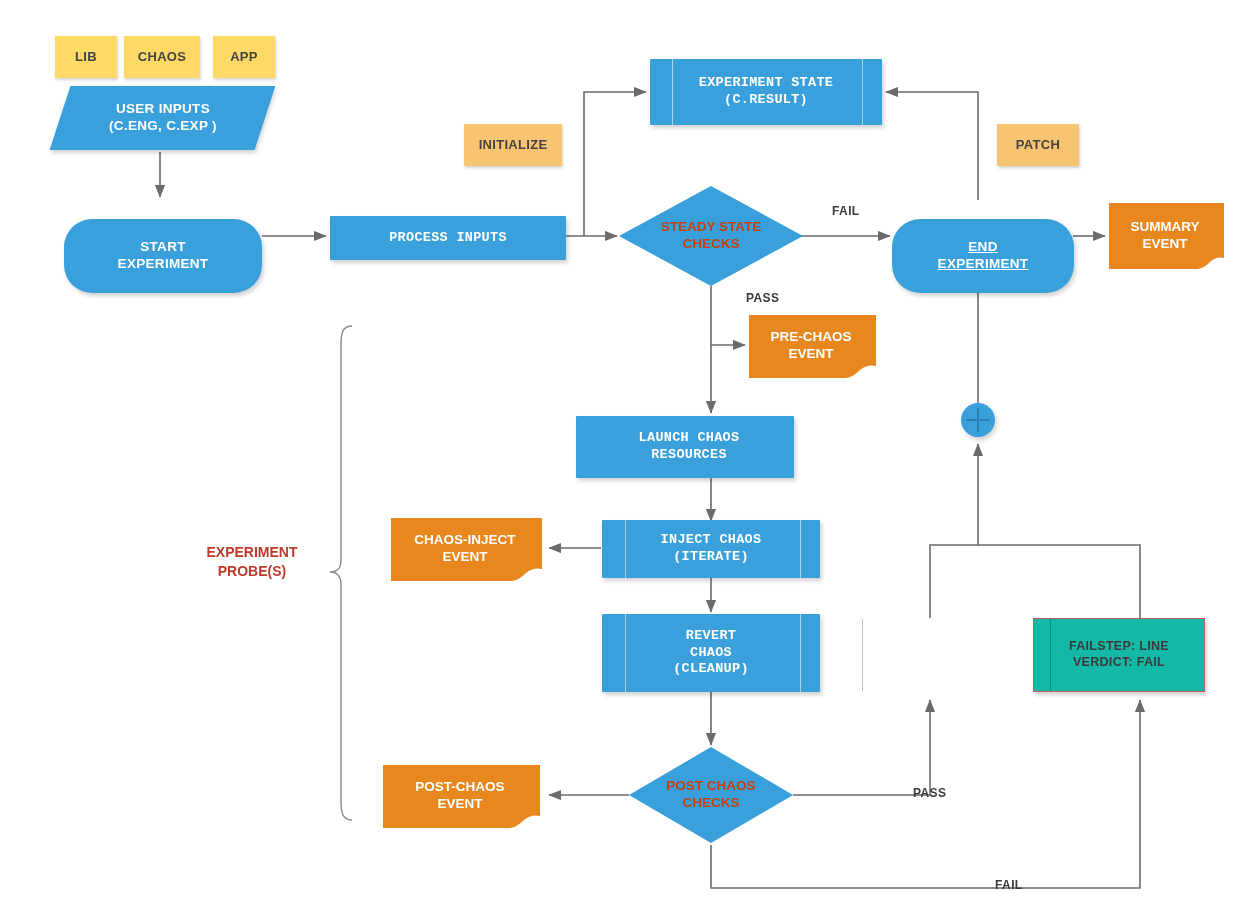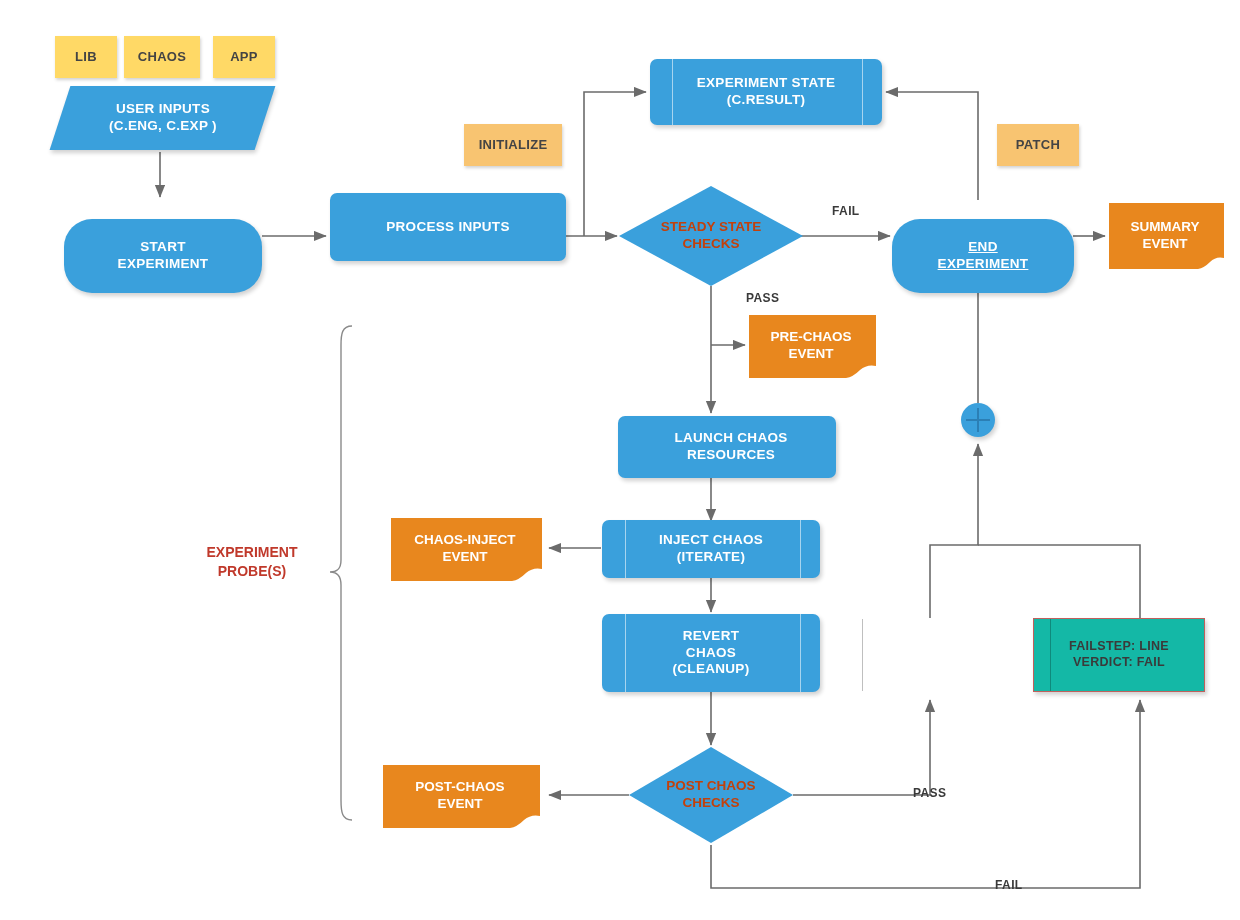--- a/index.html
+++ b/index.html
@@ -53,21 +53,22 @@
     background: #3aa0dc;
     color: #ffffff;
     font-size: 13.5px;
     box-shadow: 2px 3px 4px rgba(0,0,0,0.18);
   }
   .rounded {
     border-radius: 28px;
     margin-top: 20px;
   }
   .rect {
-    border-radius: 7px;
+    border-radius: 1px;
+    font-family: Liberation Mono, monospace;
   }
   .parallelogram {
     background: #3aa0dc;
     color: #ffffff;
     font-size: 13.5px;
     transform: skewX(-18deg);
     box-shadow: 2px 3px 4px rgba(0,0,0,0.18);
   }
   .parallelogram > span {
     display: block;
@@ -234,21 +235,21 @@
   <div class="node sticky-orange" style="left:997px; top:124px; width:82px; height:42px;">PATCH</div>
 
   <div class="node parallelogram" style="left:60px; top:86px; width:205px; height:64px;">
     <span>USER INPUTS
 (C.ENG, C.EXP )</span>
   </div>
 
   <div class="node blue rounded" style="left:64px; top:199px; width:198px; height:74px;">START
 EXPERIMENT</div>
 
-  <div class="node blue rect" style="left:330px; top:193px; width:236px; height:68px;">PROCESS INPUTS</div>
+  <div class="node blue rect" style="left:330px; top:216px; width:236px; height:44px;">PROCESS INPUTS</div>
 
   <div class="node blue rect" style="left:650px; top:59px; width:232px; height:66px;">EXPERIMENT STATE
 (C.RESULT)</div>
   <div class="inner-line" style="left:672px; top:59px; height:66px;"></div>
   <div class="inner-line" style="left:862px; top:59px; height:66px;"></div>
 
   <div class="diamond-wrap" style="left:617px; top:184px; width:188px; height:104px;">
     <svg class="diamond" viewBox="0 0 188 104" preserveAspectRatio="none">
       <polygon points="94,2 186,52 94,102 2,52" fill="#3aa0dc"></polygon>
     </svg>
@@ -268,21 +269,21 @@
   </div>
 
   <div class="event-wrap" style="left:746px; top:312px; width:140px; height:68px;">
     <svg viewBox="0 0 140 68" preserveAspectRatio="none" style="width:100%;height:100%;">
       <path d="M3,3 H130 V54 Q121,52 114,58 Q107,65 100,66 H3 Z" fill="#e8871e"></path>
     </svg>
     <div class="event-label">PRE-CHAOS
 EVENT</div>
   </div>
 
-  <div class="node blue rect" style="left:618px; top:416px; width:218px; height:62px;padding-left:8px;">LAUNCH CHAOS
+  <div class="node blue rect" style="left:576px; top:416px; width:218px; height:62px;padding-left:8px;">LAUNCH CHAOS
 RESOURCES</div>
 
   <div class="node blue rect" style="left:602px; top:520px; width:218px; height:58px;">INJECT CHAOS
 (ITERATE)</div>
   <div class="inner-line" style="left:625px; top:520px; height:58px;"></div>
   <div class="inner-line" style="left:800px; top:520px; height:58px;"></div>
 
   <div class="event-wrap" style="left:388px; top:515px; width:164px; height:68px;">
     <svg viewBox="0 0 164 68" preserveAspectRatio="none" style="width:100%;height:100%;">
       <path d="M3,3 H154 V54 Q145,52 138,58 Q131,65 124,66 H3 Z" fill="#e8871e"></path>

